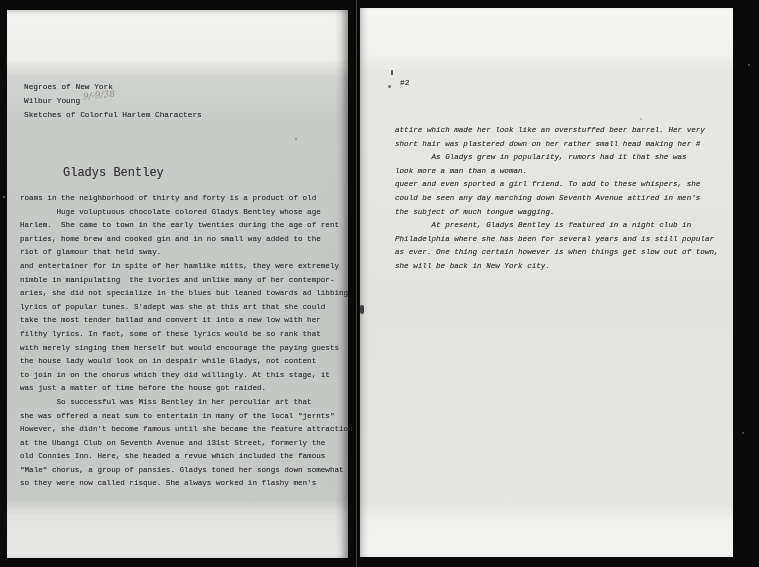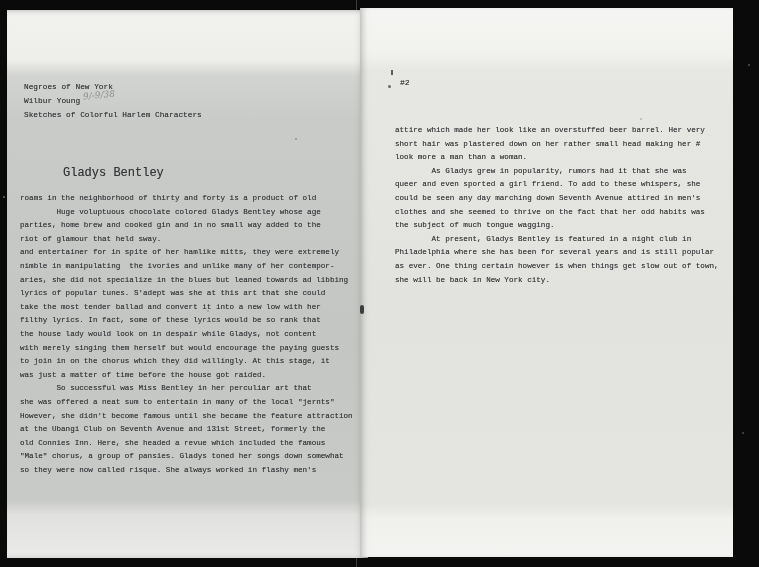--- a/index.html
+++ b/index.html
@@ -9,37 +9,36 @@
     font-family:"Liberation Mono","DejaVu Sans Mono",monospace;
   }
   .page{position:absolute;}
   #left-page{
     left:7px;top:10px;width:341px;height:548px;
     background:linear-gradient(180deg,
       #f2f2f0 0px,#eeeeea 50px,#d2d4d1 66px,#c8cbc8 110px,
       #c3c6c3 330px,#c8cac7 490px,#e1e2df 505px,#eaebe8 548px);
     box-shadow:inset -8px 0 10px -5px rgba(0,0,0,.5),
                inset 0 4px 5px -3px rgba(0,0,0,.12);
-    padding-left:20px;
   }
   #right-page{
     left:360px;top:8px;width:373px;height:549px;
     background:linear-gradient(180deg,
       #f5f5f3 0px,#f1f1ee 46px,#e7e7e3 62px,#e2e2de 290px,
       #e4e4e0 496px,#f0f0ed 511px,#f3f3f1 549px);
     box-shadow:inset 6px 0 9px -6px rgba(0,0,0,.4);
   }
   .textblock{position:absolute;color:rgba(48,48,52,.93);
     text-shadow:0 0 .5px rgba(48,48,52,.55);}
   .tline{white-space:pre;}
   #left-header{left:17px;top:70px;font-size:7.8px;line-height:14px;}
   #left-title{left:56px;top:156px;font-size:12px;}
   #left-body{left:13px;top:182px;font-size:7.6px;line-height:13.6px;}
   #page-number{left:40px;top:70px;font-size:8px;}
-  #right-body{left:35px;top:116px;font-size:7.6px;line-height:13.6px;}
+  #right-body{left:35px;top:116px;font-size:7.6px;line-height:13.6px;font-style:italic;}
   #handwritten-date{
     position:absolute;left:76px;top:80px;
     font-family:"DejaVu Serif",serif;font-style:italic;
     font-size:9px;color:rgba(130,130,128,.85);transform:rotate(-5deg);
   }
   #fold-line{position:absolute;left:356px;top:0;width:1px;height:567px;
     background:rgba(240,240,235,.22);}
   .speck{position:absolute;border-radius:50%;}
   #ink-blot{position:absolute;left:0px;top:297px;width:4px;height:9px;
     background:#26262a;border-radius:2px;opacity:.85;}
@@ -59,30 +58,31 @@
     <div id="left-header" class="textblock">
         <div class="tline">Negroes of New York</div>
         <div class="tline">Wilbur Young</div>
         <div class="tline">Sketches of Colorful Harlem Characters</div>
       </div>
     <div id="handwritten-date">9/-9/38</div>
     <div id="left-title" class="textblock">Gladys Bentley</div>
     <div id="left-body" class="textblock">
         <div class="tline">roams in the neighborhood of thirty and forty is a product of old</div>
         <div class="tline">        Huge voluptuous chocolate colored Gladys Bentley whose age</div>
+        <div class="tline">Harlem.  She came to town in the early twenties during the age of rent</div>
         <div class="tline">parties, home brew and cooked gin and in no small way added to the</div>
         <div class="tline">riot of glamour that held sway.</div>
         <div class="tline">and entertainer for in spite of her hamlike mitts, they were extremely</div>
         <div class="tline">nimble in manipulating  the ivories and unlike many of her contempor-</div>
         <div class="tline">aries, she did not specialize in the blues but leaned towards ad libbing</div>
         <div class="tline">lyrics of popular tunes. S'adept was she at this art that she could</div>
         <div class="tline">take the most tender ballad and convert it into a new low with her</div>
         <div class="tline">filthy lyrics. In fact, some of these lyrics would be so rank that</div>
+        <div class="tline">with merely singing them herself but would encourage the paying guests</div>
         <div class="tline">the house lady would look on in despair while Gladys, not content</div>
-        <div class="tline">with merely singing them herself but would encourage the paying guests</div>
         <div class="tline">to join in on the chorus which they did willingly. At this stage, it</div>
         <div class="tline">was just a matter of time before the house got raided.</div>
         <div class="tline">        So successful was Miss Bentley in her perculiar art that</div>
         <div class="tline">she was offered a neat sum to entertain in many of the local "jernts"</div>
         <div class="tline">However, she didn't become famous until she became the feature attraction</div>
         <div class="tline">at the Ubangi Club on Seventh Avenue and 131st Street, formerly the</div>
         <div class="tline">old Connies Inn. Here, she headed a revue which included the famous</div>
         <div class="tline">"Male" chorus, a group of pansies. Gladys toned her songs down somewhat</div>
         <div class="tline">so they were now called risque. She always worked in flashy men's</div>
       </div>
@@ -90,25 +90,24 @@
     <div class="speck" style="left:200px;top:300px;width:2px;height:2px;background:#76767a;opacity:.5;"></div>
   </div>
 
   <div id="right-page" class="page">
     <div id="page-mark"></div>
     <div id="pre-dot"></div>
     <div id="page-number" class="textblock">#2</div>
     <div id="right-body" class="textblock">
         <div class="tline">attire which made her look like an overstuffed beer barrel. Her very</div>
         <div class="tline">short hair was plastered down on her rather small head making her #</div>
+        <div class="tline">        As Gladys grew in popularity, rumors had it that she was</div>
         <div class="tline">look more a man than a woman.</div>
-        <div class="tline">        As Gladys grew in popularity, rumors had it that she was</div>
         <div class="tline">queer and even sported a girl friend. To add to these whispers, she</div>
         <div class="tline">could be seen any day marching down Seventh Avenue attired in men's</div>
-        <div class="tline">clothes and she seemed to thrive on the fact that her odd habits was</div>
         <div class="tline">the subject of much tongue wagging.</div>
         <div class="tline">        At present, Gladys Bentley is featured in a night club in</div>
         <div class="tline">Philadelphia where she has been for several years and is still popular</div>
         <div class="tline">as ever. One thing certain however is when things get slow out of town,</div>
         <div class="tline">she will be back in New York city.</div>
       </div>
     <div id="ink-blot"></div>
     <div class="speck" style="left:280px;top:110px;width:2px;height:2px;background:#8a8a8e;opacity:.55;"></div>
   </div>
 

